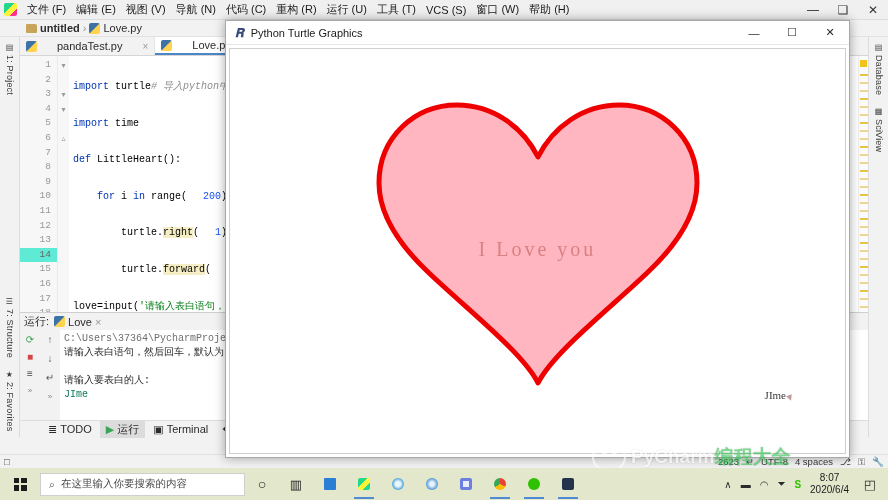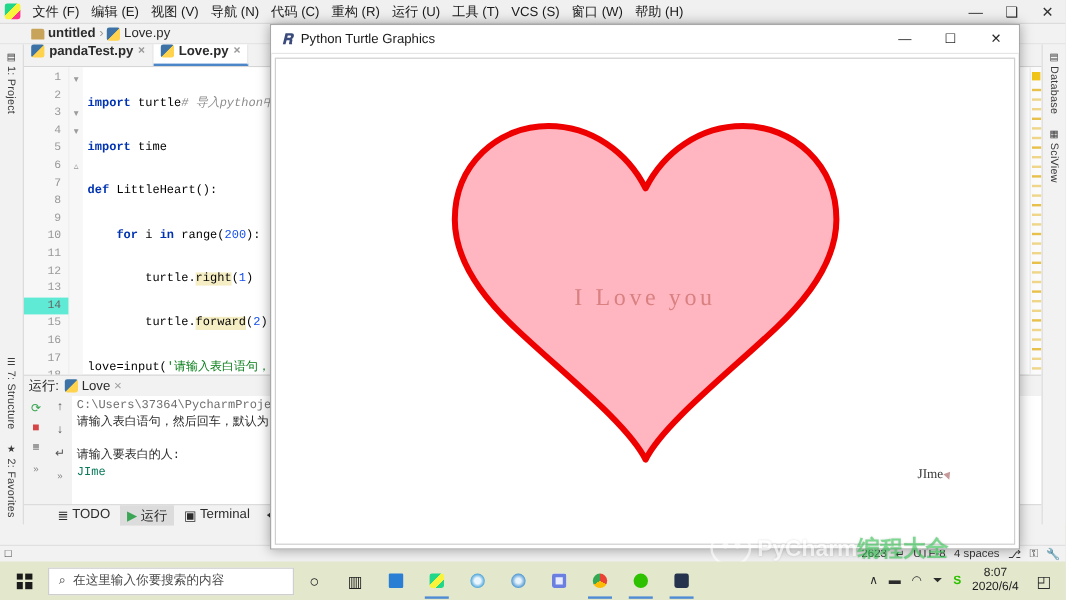--- a/index.html
+++ b/index.html
@@ -67,42 +67,42 @@
     white-space:nowrap; letter-spacing:.2px; display:flex; align-items:center; gap:3px;
   }
   .vtab .gl { writing-mode:horizontal-tb; font-size:8px; }
   .rail-spacer { flex:1; }
 
   .editorcol { flex:1; display:flex; flex-direction:column; min-width:0; position:relative; }
 
   
   .etabs { height:19px; background:#f2f2f2; display:flex; align-items:stretch;
            border-bottom:1px solid #d6d6d6; }
-  .etab { display:flex; gap:4px; padding:0 6px; font-size:11px;
-          color:#2b2b2b; border-right:1px solid #e4e4e4;font-weight:bold; }
+  .etab { display:flex; align-items:center; gap:20px; padding:0 6px; font-size:11px;
+          color:#2b2b2b; border-right:1px solid #e4e4e4; }
   .etab.active { background:#ffffff; border-bottom:2px solid #4a86c8; }
   .etab .x { color:#999; font-size:10px; }
 
   
   .codewrap { flex:1; background:#ffffff; display:flex; position:relative; overflow:hidden; }
   .gutter { width:38px; background:#f7f7f7; border-right:1px solid #ececec;
             flex:0 0 auto; padding-top:2px; }
   .gline { height:14.6px; line-height:14.6px; text-align:right; padding-right:6px;
            font-family:"Liberation Mono", monospace; font-size:9.5px; color:#999; }
   .gline.hl { background:#5eead4; color:#666; }
   .foldcol { width:11px; flex:0 0 auto; background:#f7f7f7; padding-top:2px;}
   .fold { height:14.6px; display:flex; align-items:center; justify-content:center;
           font-size:8px; color:#9b9b9b; }
   .code { flex:1; padding-top:2px; font-family:"Liberation Mono", monospace;
           font-size:10px; white-space:pre; overflow:hidden; position:relative;}
   .cline { height:14.6px; line-height:14.6px; padding-left:4px; }
-  .kw  { color:#0033b3; font-weight:bold; }
+  .kw  { color:#0033b3; font-weight:normal; }
   .fn  { color:#000000; }
   .str { color:#067d17; }
-  .num { color:#1750eb; }
+  .num { color:#1750eb;margin-left:16px; }
   .cm  { color:#8c8c8c; font-style:italic; }
   .id  { color:#000; }
   .hlw { background:#f5eec4; }
 
   
   .stripe { width:10px; background:#fbfbfb; border-left:1px solid #ececec; position:relative; flex:0 0 auto;}
   .sline { position:absolute; left:1px; width:8px; height:1.5px; background:#e8c14b; }
   .sbox { position:absolute; left:1px; width:7px; height:7px; background:#f0c419; }
 
   

